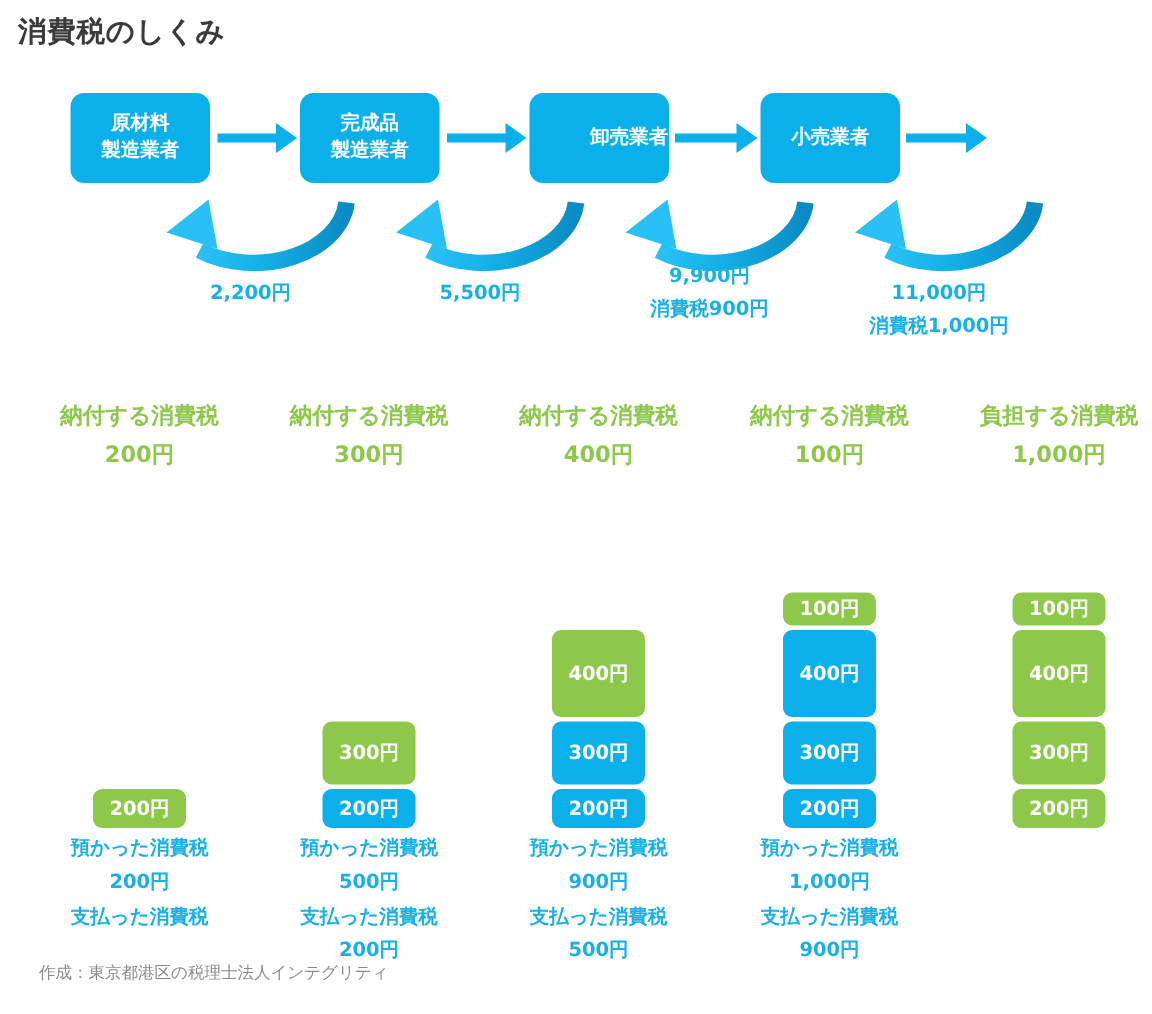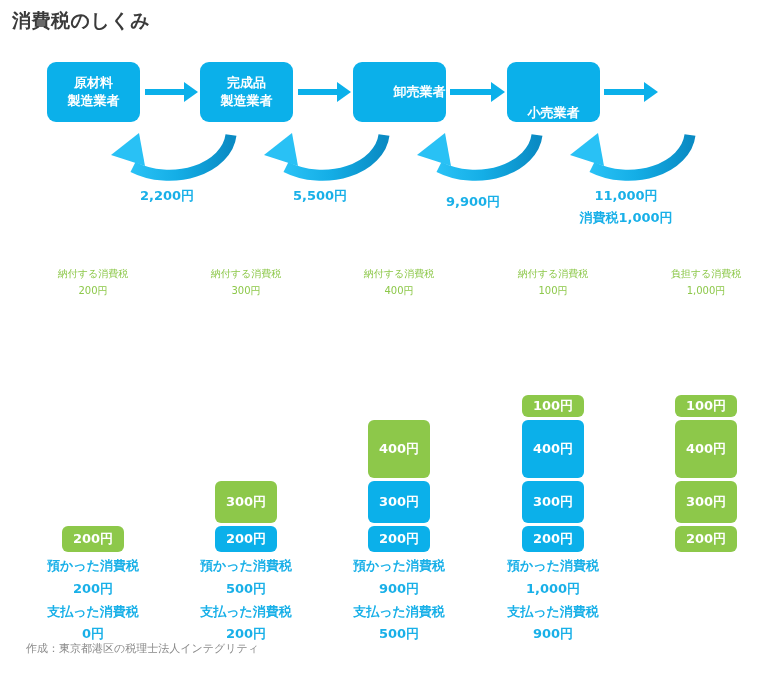--- a/index.html
+++ b/index.html
@@ -86,22 +86,22 @@
 
   
   .col {
     position: absolute;
     width: 150px;
     top: 265px;
   }
   .col-head {
     text-align: center;
     color: #8DC84A;
-    font-size: 10px;
-    font-weight: normal;
+    font-size: 15px;
+    font-weight: bold;
     line-height: 1.7;
     white-space: nowrap;
   }
   .stack {
     position: absolute;
     left: 0;
     width: 150px;
     bottom: 0;
     display: flex;
     flex-direction: column;
@@ -161,21 +161,21 @@
     <span class="ln">原材料</span>
     <span class="ln">製造業者</span>
   </div>
   <div class="actor-box" style="left:200px; top:62px;">
     <span class="ln">完成品</span>
     <span class="ln">製造業者</span>
   </div>
   <div class="actor-box" style="left:353px; top:62px;padding-left:40px;">
     <span class="ln">卸売業者</span>
   </div>
-  <div class="actor-box" style="left:507px; top:62px;justify-content:flex-end;">
+  <div class="actor-box" style="left:507px; top:62px;">
     <span class="ln">小売業者</span>
   </div>
 
   <div class="flow-arrow" style="left:145px; top:89px; width:40px;"></div>
   <div class="flow-arrow" style="left:298px; top:89px; width:40px;"></div>
   <div class="flow-arrow" style="left:450px; top:89px; width:42px;"></div>
   <div class="flow-arrow" style="left:604px; top:89px; width:41px;"></div>
 
   <svg class="curve-arrow" style="left:105px; top:133px;" width="140" height="60" viewBox="0 0 140 60">
     <defs>
@@ -221,22 +221,23 @@
     <path d="M126,2 A62,44 0 0 1 28,34" fill="none" stroke="url(#g4)" stroke-width="11" stroke-linecap="butt"></path>
     <polygon points="34,0 6,22 40,33" fill="#29C1F5"></polygon>
   </svg>
 
   <div class="price-label" style="left:87px;  top:185px;">
     <div>2,200円</div>
   </div>
   <div class="price-label" style="left:240px; top:185px;">
     <div>5,500円</div>
   </div>
-  <div class="price-label" style="left:393px; top:191px;">
+  <div class="price-label" style="left:393px; top:174px;">
     <div>9,900円</div>
+    <div>消費税900円</div>
   </div>
   <div class="price-label" style="left:546px; top:185px;">
     <div>11,000円</div>
     <div>消費税1,000円</div>
   </div>
 </div>
 
 <div class="col" style="left:18px;">
   <div class="col-head">
     <div>納付する消費税</div>
@@ -244,21 +245,20 @@
   </div>
   <div class="stack-wrap">
     <div class="stack">
         <div class="blk green" style="height: 26px; width: 62px;">200円</div>
       </div>
   </div>
   <div class="col-foot">
       <div>預かった消費税</div>
       <div>200円</div>
       <div>支払った消費税</div>
-      <div>0円</div>
     </div>
 </div>
 
 <div class="col" style="left:171px;">
   <div class="col-head">
     <div>納付する消費税</div>
     <div>300円</div>
   </div>
   <div class="stack-wrap">
     <div class="stack">

